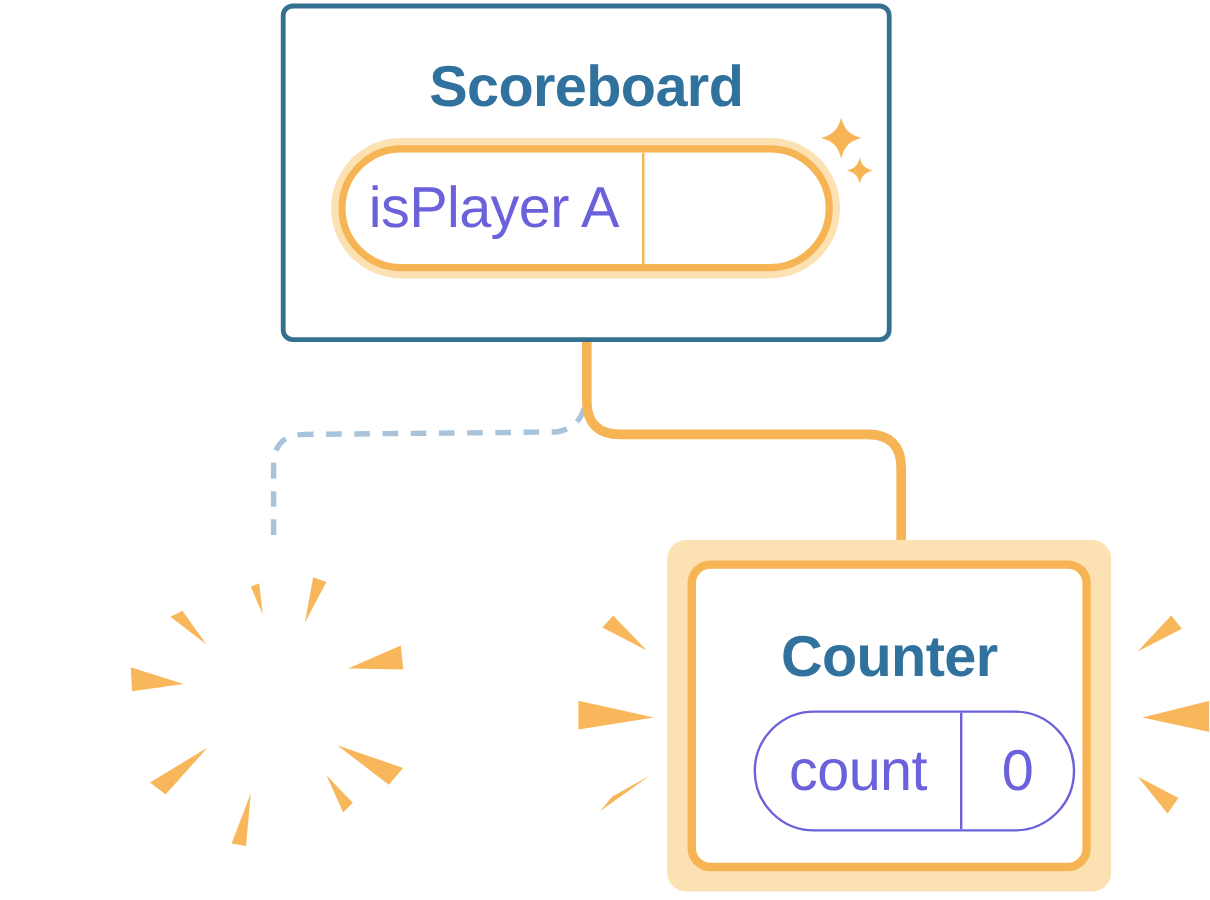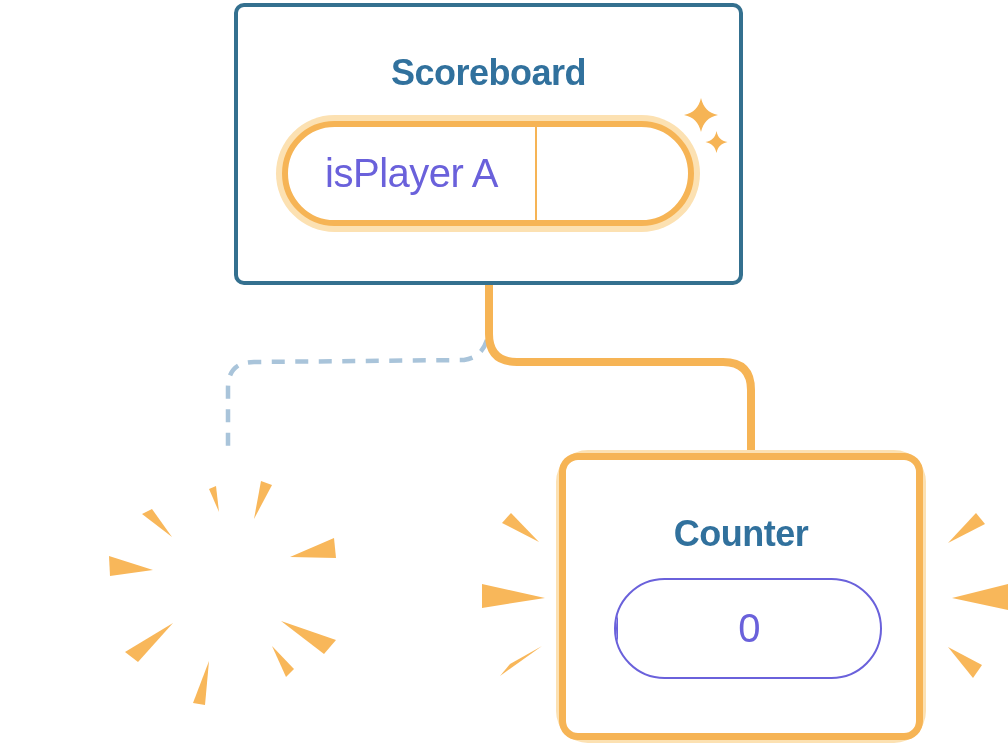--- a/index.html
+++ b/index.html
@@ -28,21 +28,21 @@
   
   .scoreboard-card{
     position:absolute;left:234px;top:3px;width:509px;height:282px;
     background:var(--card-bg);
     border:4px solid var(--card-border-blue);
     border-radius:10px;
   }
   .card-title{
     position:absolute;left:0;width:100%;
     text-align:center;
-    font-size:36px;line-height:48px;font-weight:600;
+    font-size:48px;line-height:48px;font-weight:600;
     color:var(--title-blue);
     letter-spacing:-0.5px;
   }
   .scoreboard-card .card-title{top:42px;}
   .pill-glow{
     position:absolute;left:38px;top:108px;
     width:424px;height:117px;
     background:var(--orange-glow);
     border-radius:64px;
     padding:6px;
@@ -50,42 +50,42 @@
   .pill-orange{
     width:100%;height:100%;
     background:var(--card-bg);
     border:6px solid var(--orange);
     border-radius:58px;
     display:flex;align-items:stretch;
     overflow:hidden;
   }
   .pill-cell{
     display:flex;align-items:center;justify-content:center;
-    font-size:40px;color:var(--purple);
+    font-size:48px;color:var(--purple);
     letter-spacing:-0.5px;
   }
   .pill-cell.name{width:247px;}
   .pill-cell.value{flex:1;}
   .pill-divider{width:2px;background:var(--orange);}
   .value-bold{font-weight:700;}
   
   .destroyed-card{
     position:absolute;left:107px;top:478px;
     width:237px;height:224px;
     background:var(--card-bg);
     border-radius:16px;
     transform:rotate(10.5deg);
   }
   
   .counter-card{
     position:absolute;left:556px;top:450px;
     width:370px;height:293px;
     background:var(--orange-glow);
-    border-radius:32px;
-    padding:3px;
+    border-radius:16px;
+    padding:17px;
   }
   .counter-inner{
     width:100%;height:100%;
     background:var(--card-bg);
     border:7px solid var(--orange);
     border-radius:19px;
     position:relative;
   }
   .counter-card .card-title{top:50px;}
   .counter-pill{
@@ -119,20 +119,21 @@
         <div class="pill-cell name">isPlayer A</div>
         <div class="pill-divider"></div>
       </div>
     </div>
   </div>
 
   <div class="counter-card">
     <div class="counter-inner">
       <div class="card-title">Counter</div>
       <div class="counter-pill">
+        <div class="pill-cell name">count</div>
         <div class="pill-divider"></div>
         <div class="pill-cell value">0</div>
       </div>
     </div>
   </div>
 
   <svg class="layer" viewBox="0 0 1008 750">
     <g fill="#F6B455">
       <path d="M701 98 C703.5 108 708 112.5 718 115 C708 117.5 703.5 122 701 132 C698.5 122 694 117.5 684 115 C694 112.5 698.5 108 701 98 Z"></path>
       <path d="M716.5 131 C718 138 721 140.5 727.5 142 C721 143.5 718 146.5 716.5 153 C715 146.5 712 143.5 705.5 142 C712 140.5 715 138 716.5 131 Z"></path>

